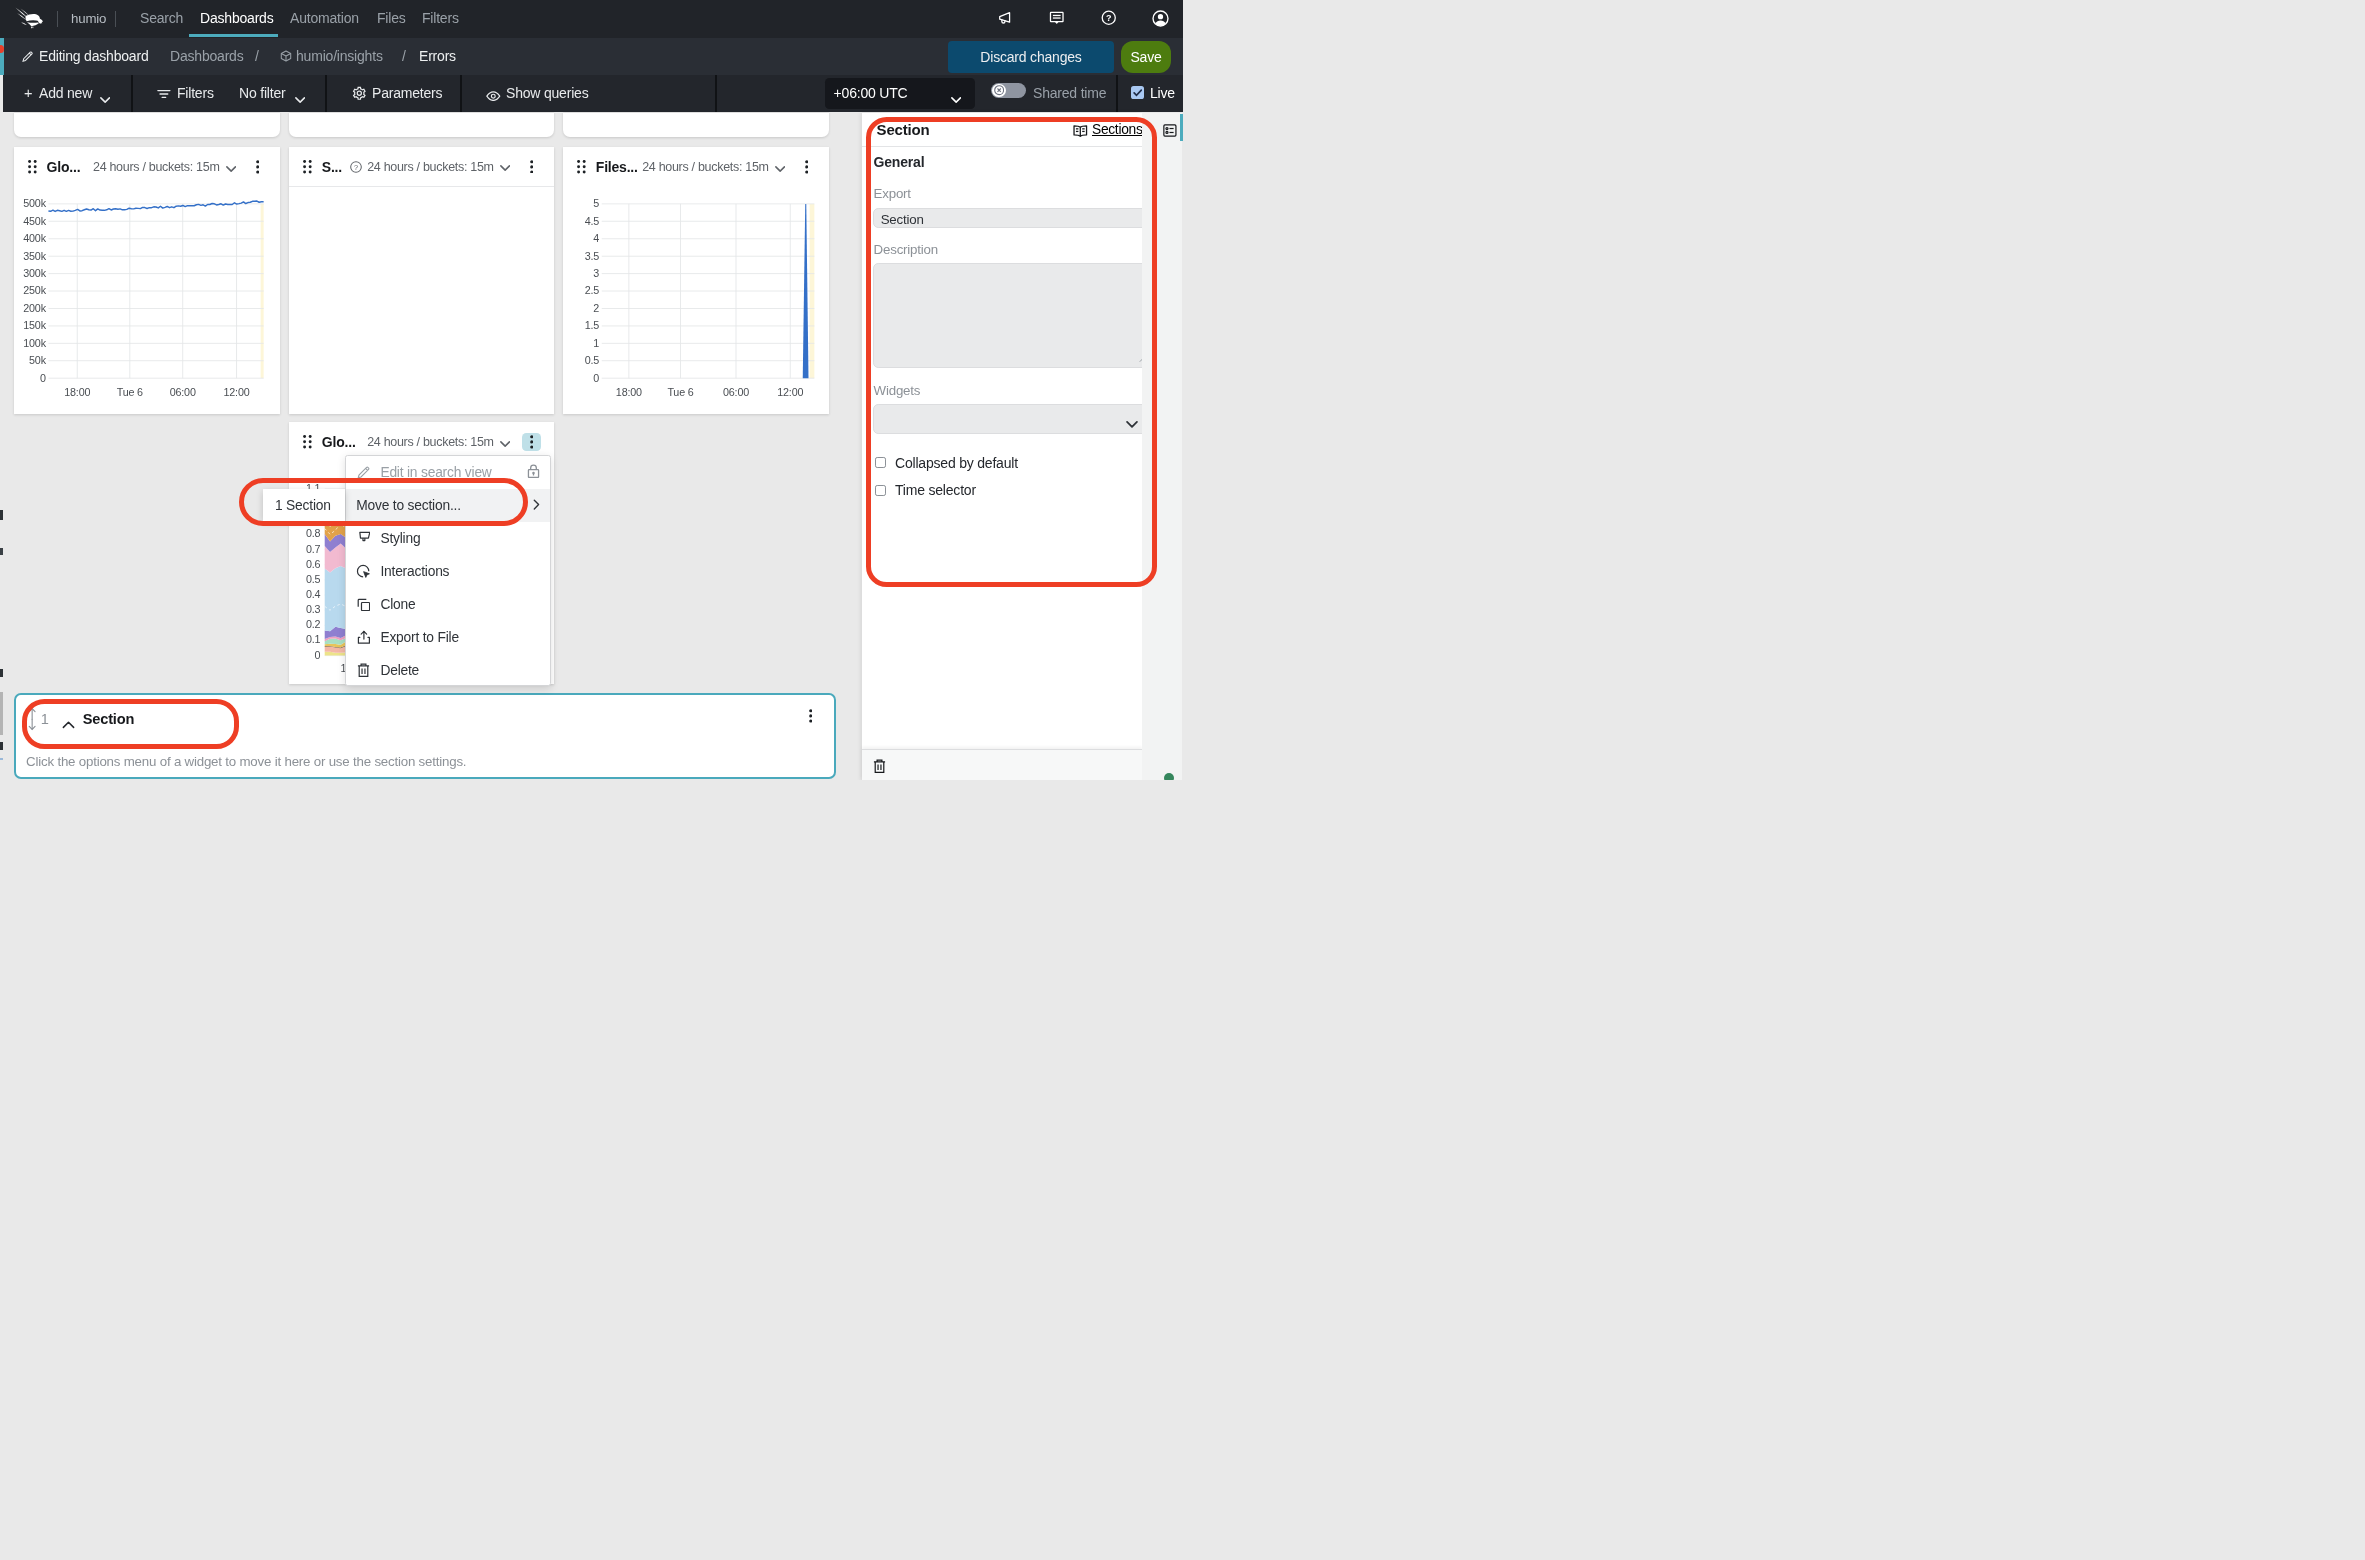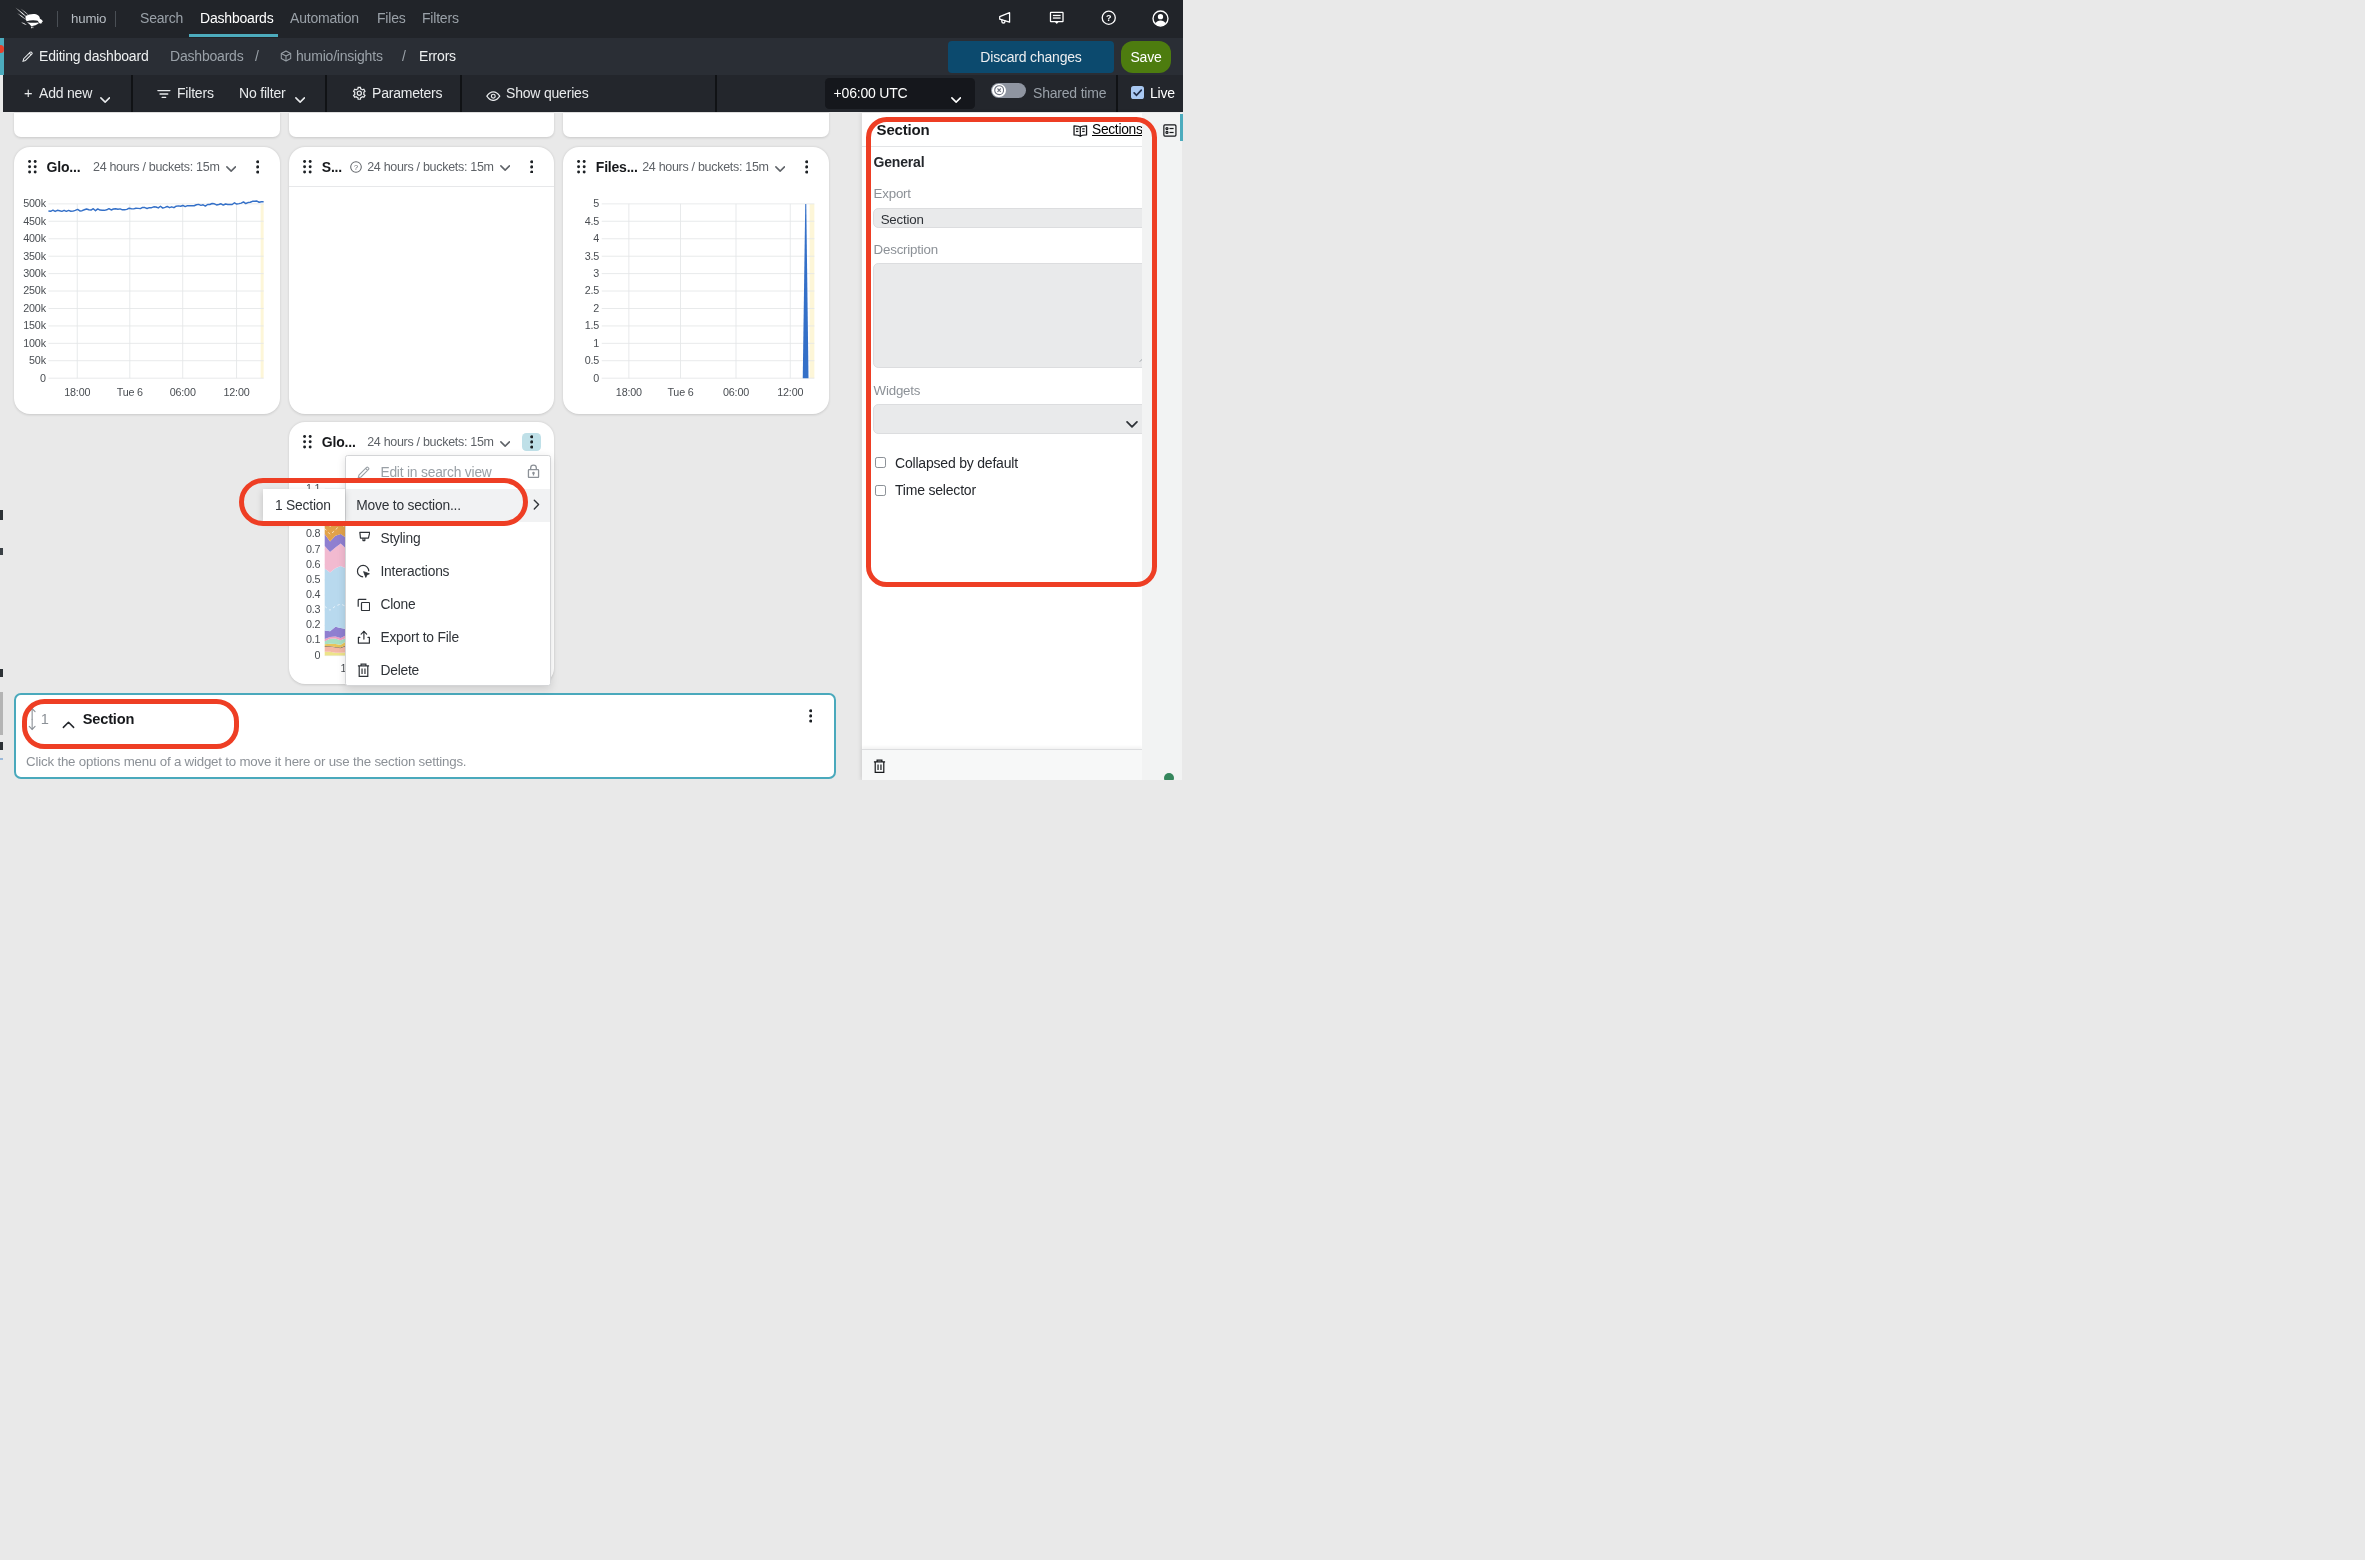--- a/index.html
+++ b/index.html
@@ -1,17 +1,17 @@
 <!DOCTYPE html>
 <html style="font-size:13.8px"><head><meta charset="utf-8"><style>
 *{margin:0;padding:0;box-sizing:border-box}
 html,body{width:1183px;height:780px;overflow:hidden}
 body{font-family:"Liberation Sans",sans-serif;background:#e9e9e9;position:relative;letter-spacing:-0.2px}
 .abs{position:absolute}
-.card{position:absolute;background:#fff;border-radius:16px;box-shadow:0 0.9px 2.6px rgba(0,0,0,.14)}
+.card{position:absolute;background:#fff;border-radius:0;box-shadow:0 0.9px 2.6px rgba(0,0,0,.14)}
 .axlab{font-family:"Liberation Sans",sans-serif;font-size:12.5px;fill:#4a4e53}
 .hdr{position:absolute;left:0;top:0;right:0;height:40px;display:flex;align-items:center;padding:0 13px}
 .hdr .ttl{font-weight:bold;font-size:14px;color:#17191c;margin-left:8.6px}
 .hdr .tr{font-size:12.5px;color:#5f6368;margin-left:auto;white-space:nowrap;letter-spacing:-0.3px}
 .hdr .chev{margin-left:6px}
 .hdr .keb{margin-left:12px;display:flex;align-items:center;justify-content:center;width:19px;height:18px}
 .navlink{font-size:14px;color:#9aa1a8}
 .red{position:absolute;border:5.2px solid #ee3e24;border-radius:20.6px;z-index:50}
 .mitem{height:33px;display:flex;align-items:center;padding:0 10.3px;font-size:13.8px;color:#2f3338;letter-spacing:-0.2px}
 .micon{width:14.6px;display:flex;justify-content:center;margin-right:9.5px}

